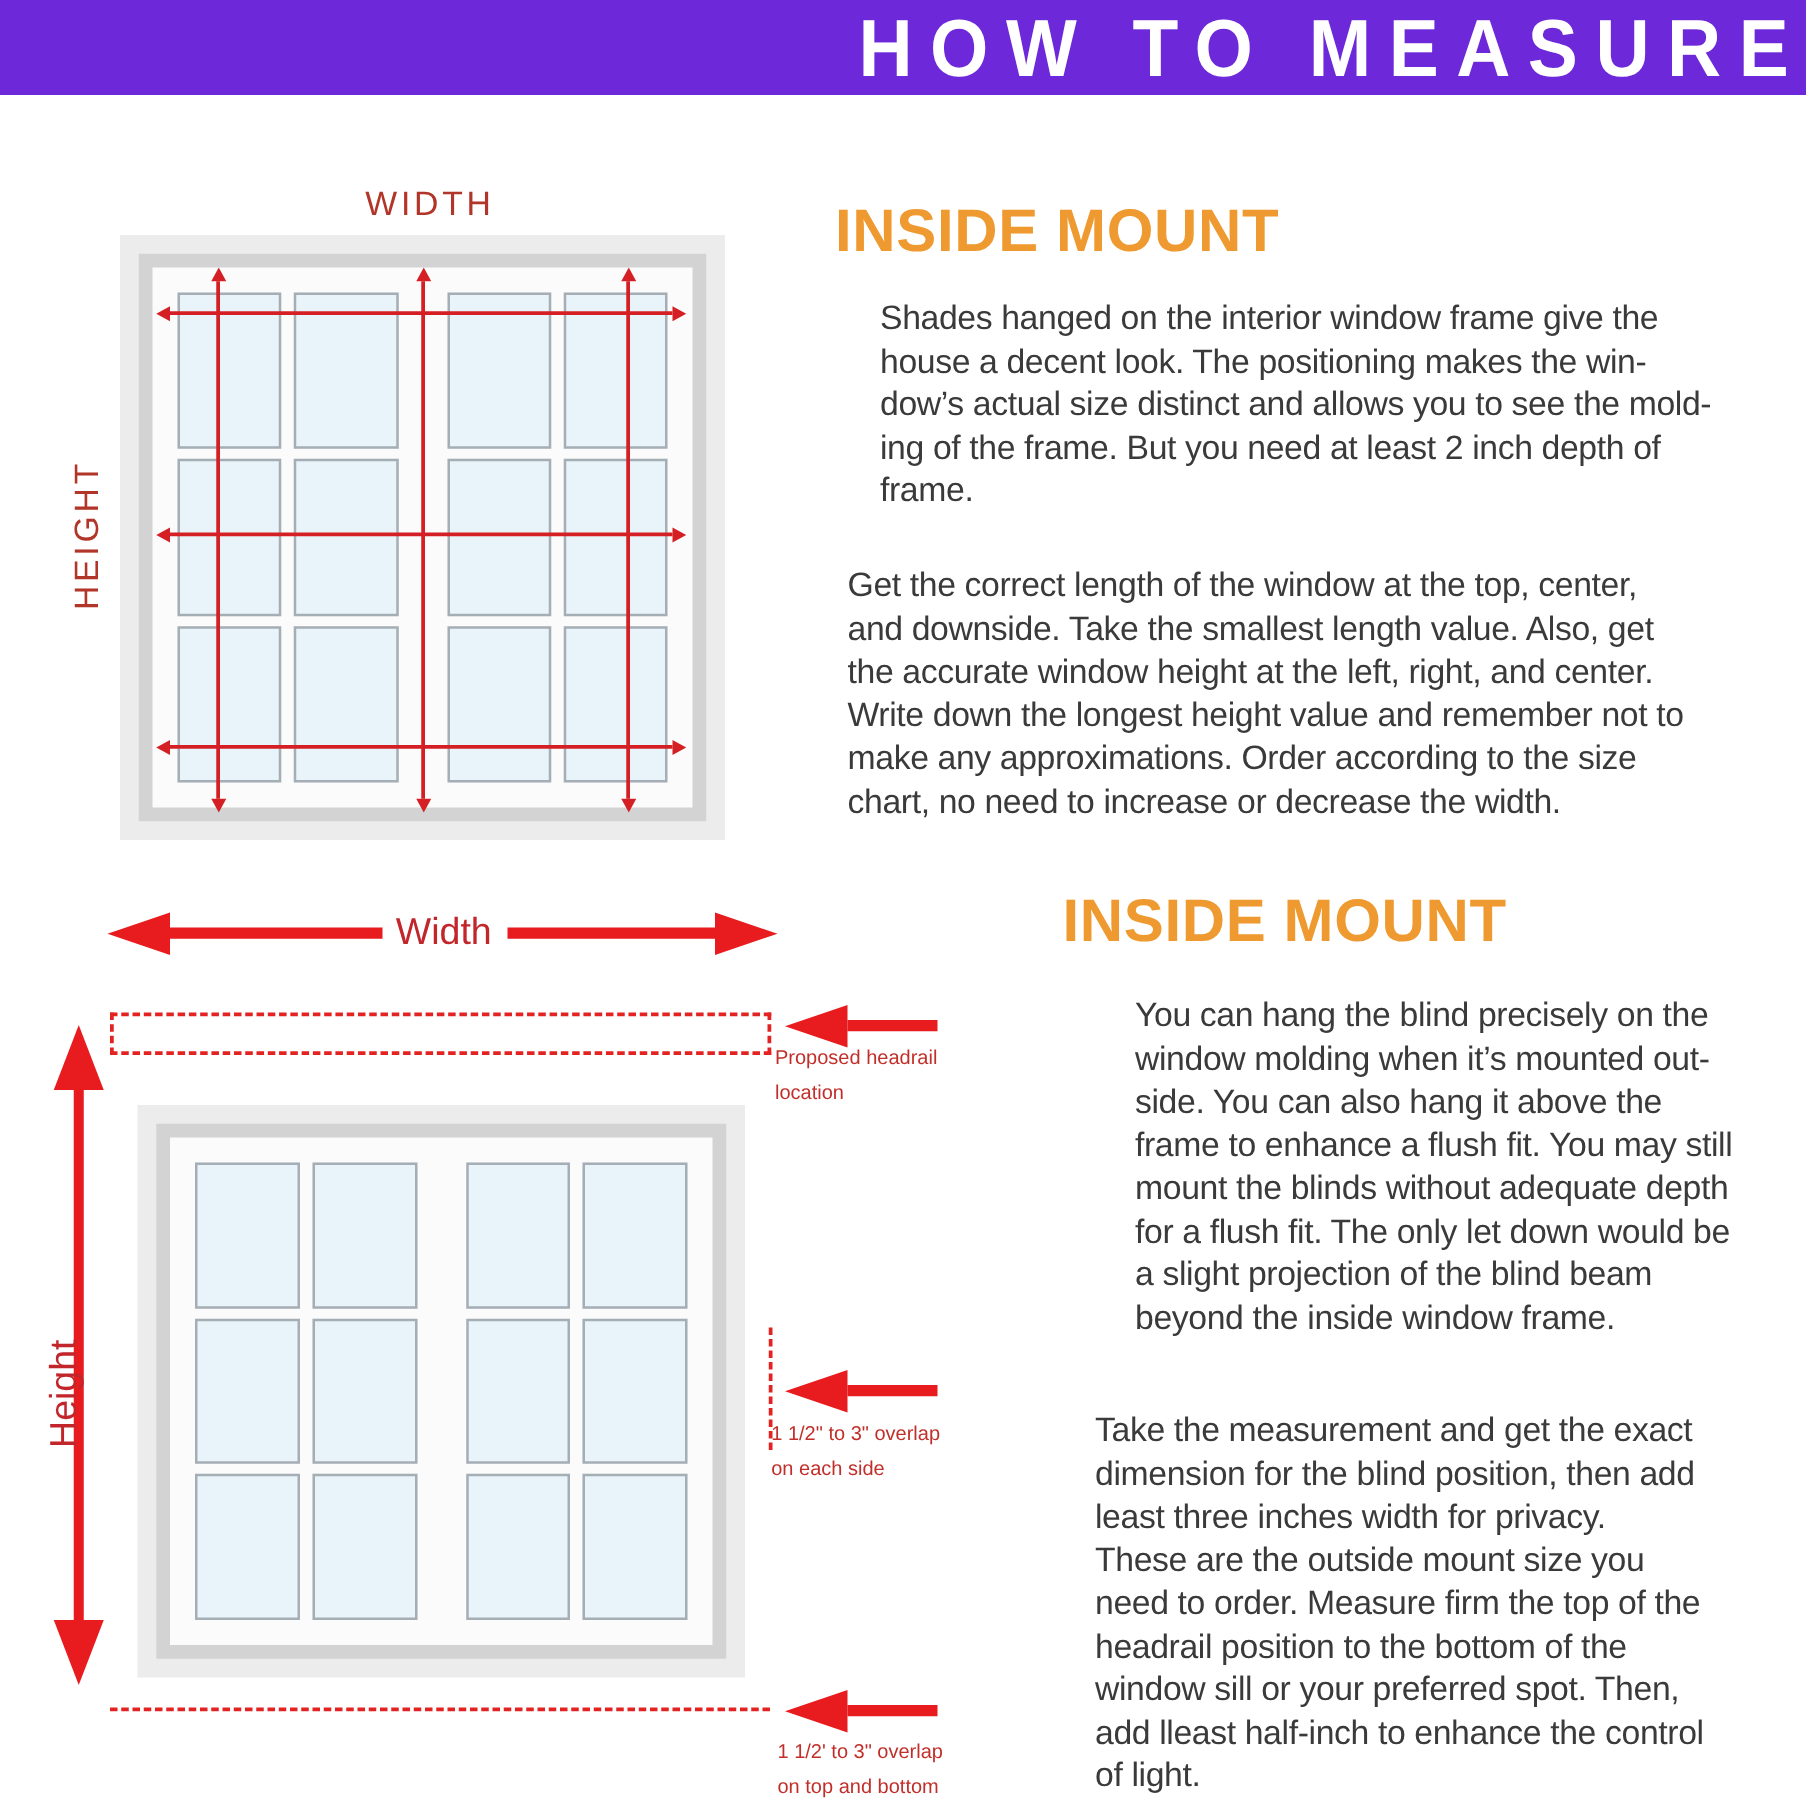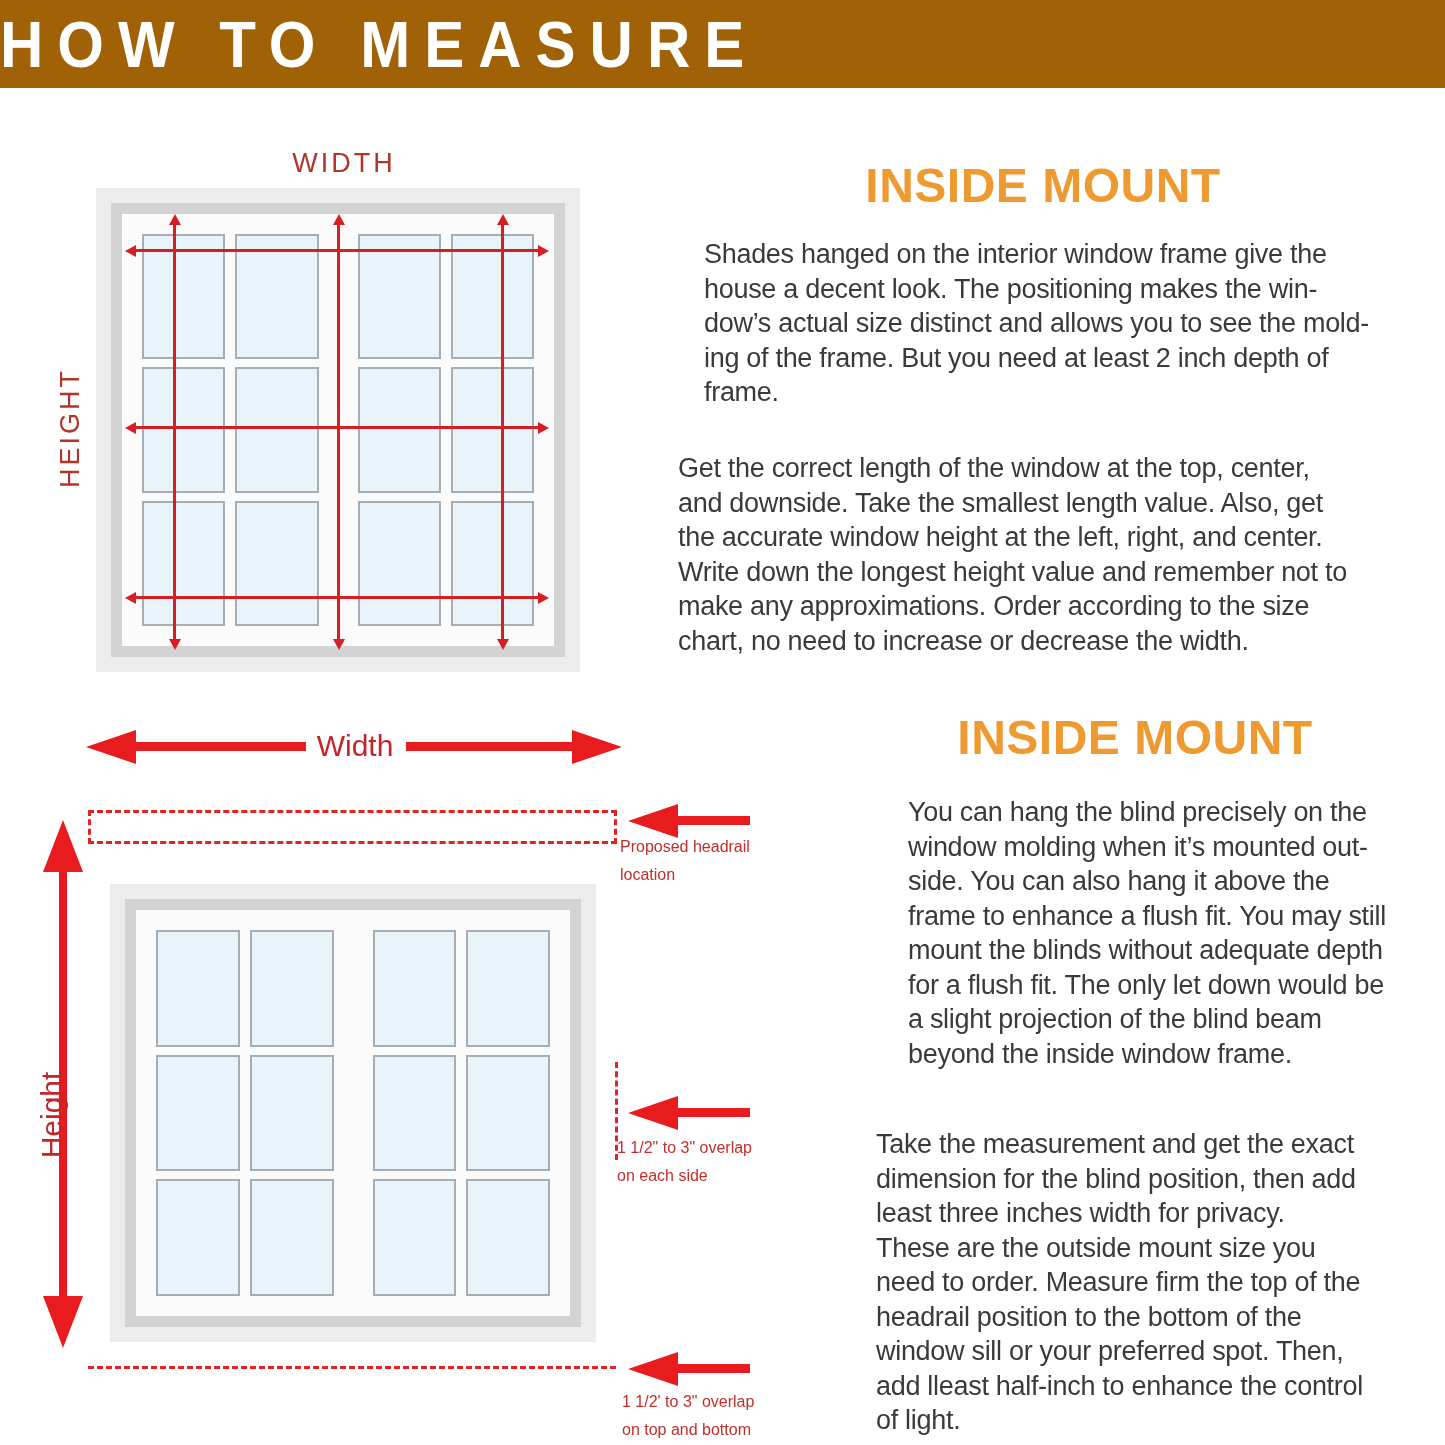--- a/index.html
+++ b/index.html
@@ -4,32 +4,32 @@
 <style>
   html,body{margin:0;padding:0;}
   body{
     width:1445px;height:1445px;position:relative;background:#ffffff;
     font-family:"Liberation Sans", sans-serif;overflow:hidden;
   }
   .abs{position:absolute;}
 
   
   .header{
-    left:0;top:0;width:1445px;height:88px;background:#a16207;
-    display:flex;align-items:center;justify-content:flex-start;
+    left:0;top:0;width:1445px;height:76px;background:#6d28d9;
+    display:flex;align-items:center;justify-content:flex-end;
   }
   .header-title{
     color:#ffffff;font-size:60px;font-weight:700;letter-spacing:14px;
     transform:scaleY(1.08);white-space:nowrap;
   }
 
   
   .mount-heading{
     color:#ef9a30;font-size:48px;font-weight:700;letter-spacing:.5px;
-    text-align:center;white-space:nowrap;
+    white-space:nowrap;
   }
   .body-par{
     color:#3a3a3a;font-size:27px;line-height:34.5px;letter-spacing:-.3px;
     white-space:pre-line;
   }
 
   
   .window{background:#ececec;}
   .win-band{position:absolute;inset:15px;background:#d3d3d3;}
   .win-white{position:absolute;inset:26px;background:#fbfbfb;}

